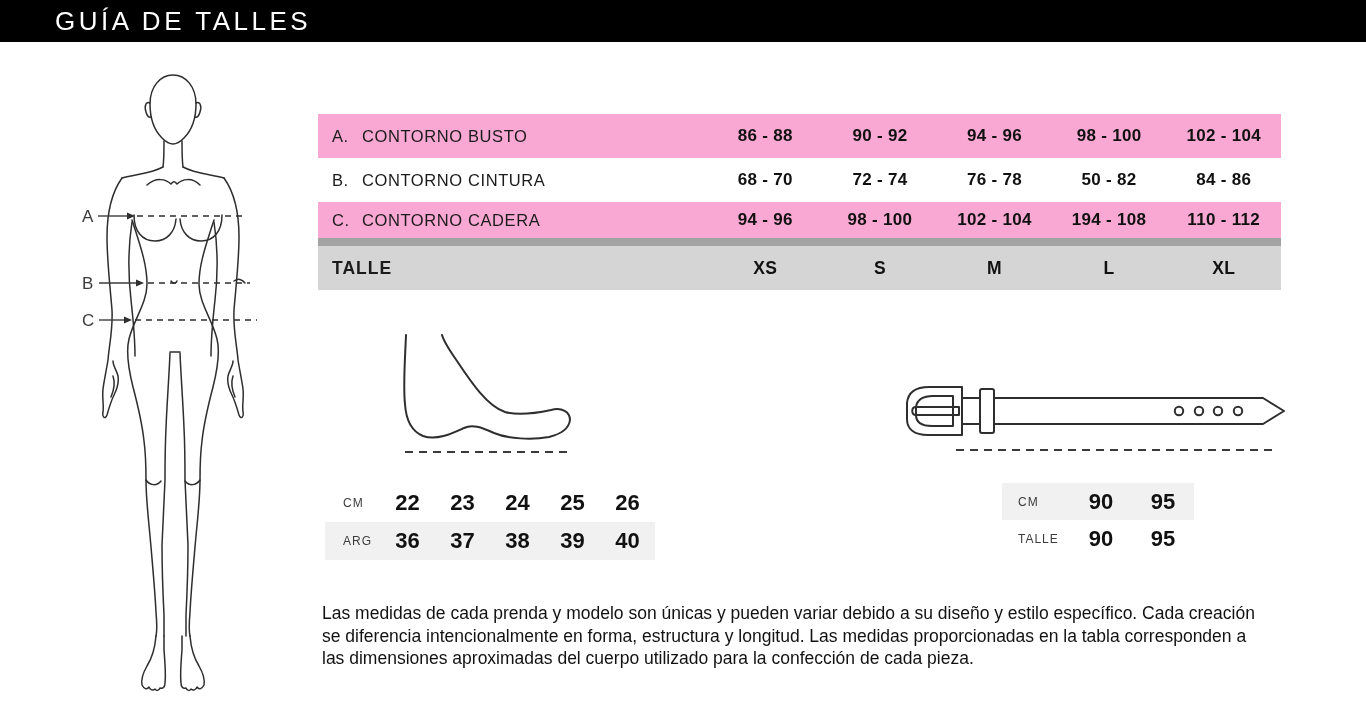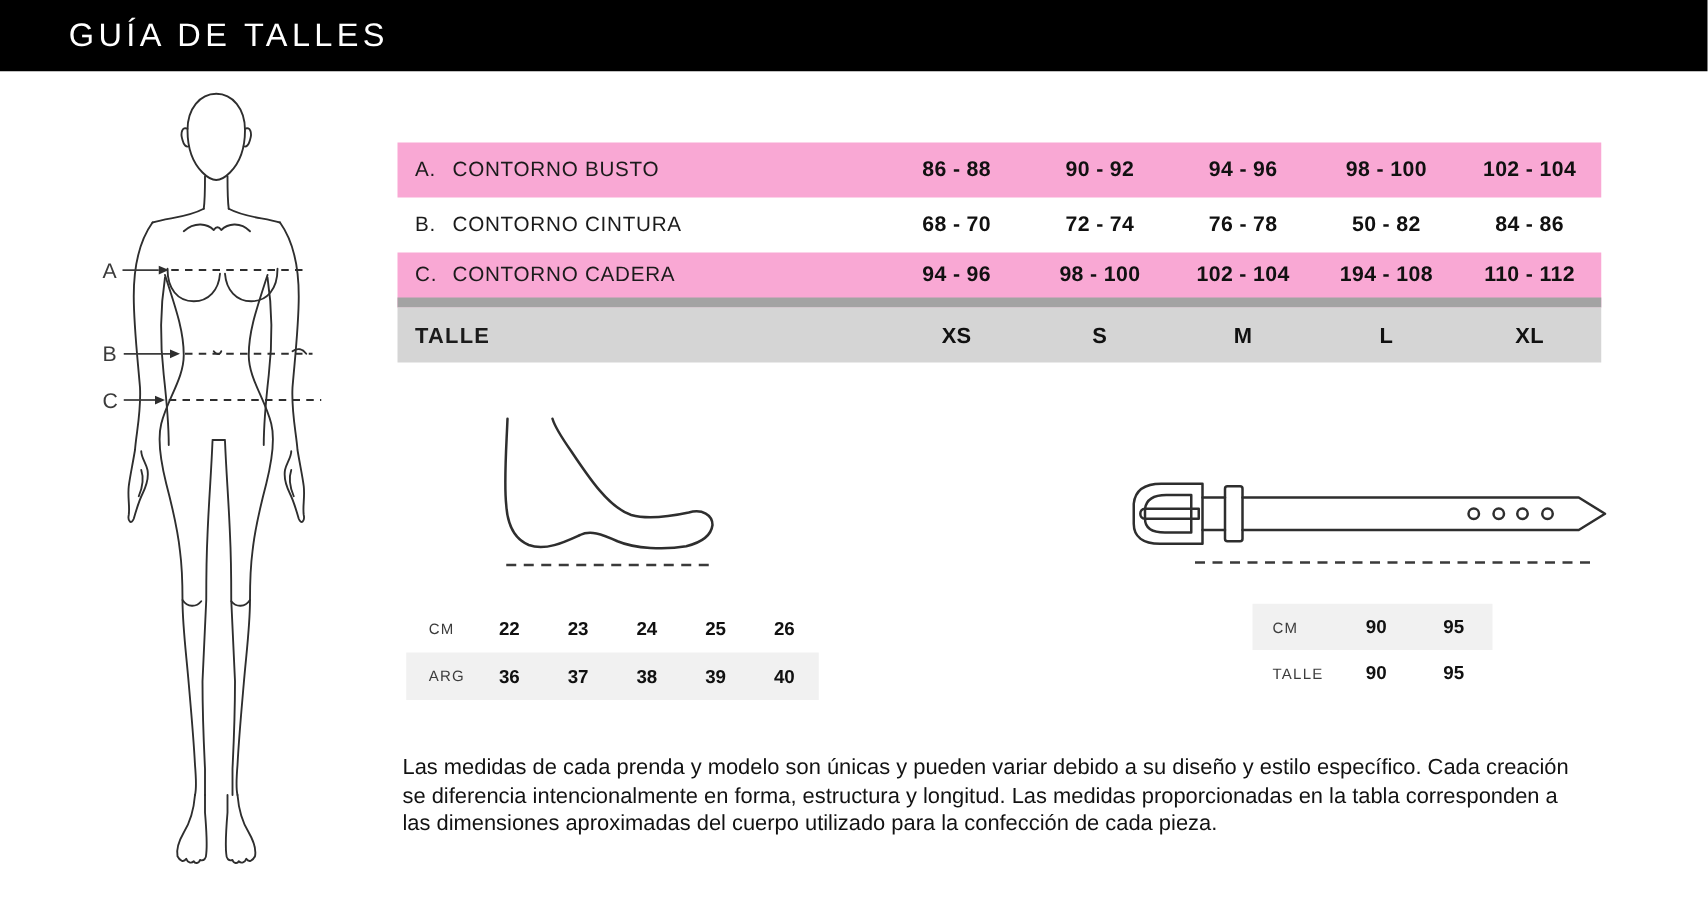--- a/index.html
+++ b/index.html
@@ -4,21 +4,21 @@
 <style>
   * { margin:0; padding:0; box-sizing:border-box; }
   html,body { background:#ffffff; }
   body {
     width:1366px; height:725px; position:relative; overflow:hidden;
     font-family:"Liberation Sans","DejaVu Sans",sans-serif;
     -webkit-font-smoothing:antialiased; color:#1c1c1c;
   }
   
   .topbar {
-    position:absolute; left:0; top:0; width:1366px; height:57px;
+    position:absolute; left:0; top:0; width:1366px; height:42px;
     background:#000; display:flex; align-items:center; justify-content:space-between;
     padding:0 48px 0 55px;
   }
   .topbar .title {
     color:#fff; font-size:26px; font-weight:400; letter-spacing:3.5px;
   }
   .topbar .brand {
     color:#fff; font-size:29px; font-weight:700; letter-spacing:10px; margin-right:-10px;
   }
   
@@ -41,21 +41,21 @@
   .tlabel { width:390px; padding-left:14px; font-size:16.5px; letter-spacing:0.6px; color:#1b1b1b; }
   .tlabel .pfx { display:inline-block; width:30px; }
   .tval { flex:1; text-align:center; font-weight:700; font-size:17px; letter-spacing:0.3px; color:#111; }
   .trow.talle .tlabel { font-weight:700; font-size:17.5px; letter-spacing:1px; }
   .trow.talle .tval { font-size:17.5px; }
   
   .mini { position:absolute; }
   .mrow { display:flex; align-items:center; }
   .mrow.stripe { background:#f1f1f1; }
   .mlabel { font-size:12px; letter-spacing:1px; color:#3c3c3c; }
-  .mval { flex:1; text-align:center; font-weight:700; font-size:15px; color:#111; }
+  .mval { flex:1; text-align:center; font-weight:700; font-size:22px; color:#111; }
   #shoe-table { left:325px; top:484px; width:330px; }
   #shoe-table .mrow { height:38px; }
   #shoe-table .mlabel { width:55px; padding-left:18px; }
   #belt-table { left:1002px; top:483px; width:192px; }
   #belt-table .mrow { height:37px; }
   #belt-table .mlabel { width:68px; padding-left:16px; }
   
   .note { position:absolute; left:322px; top:602px; width:945px; font-size:17.5px; line-height:22.5px; color:#121212; }
 </style>
 </head>

